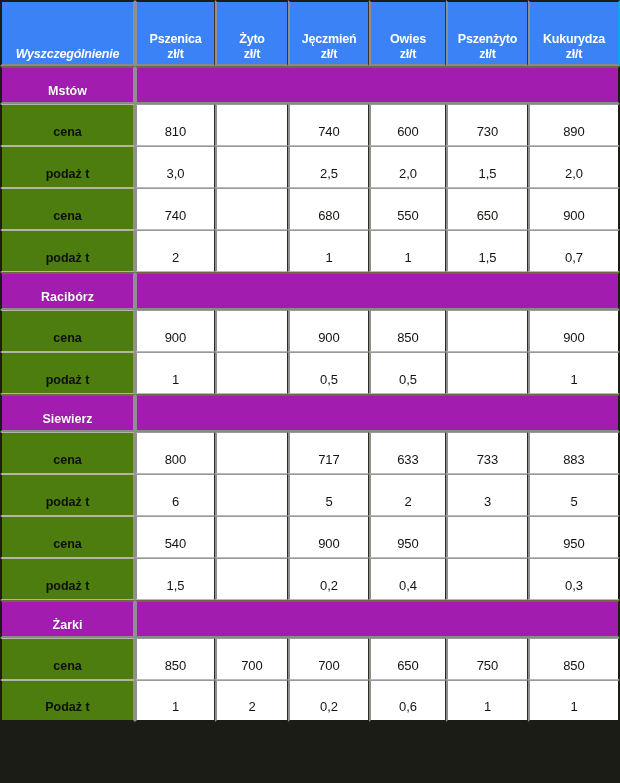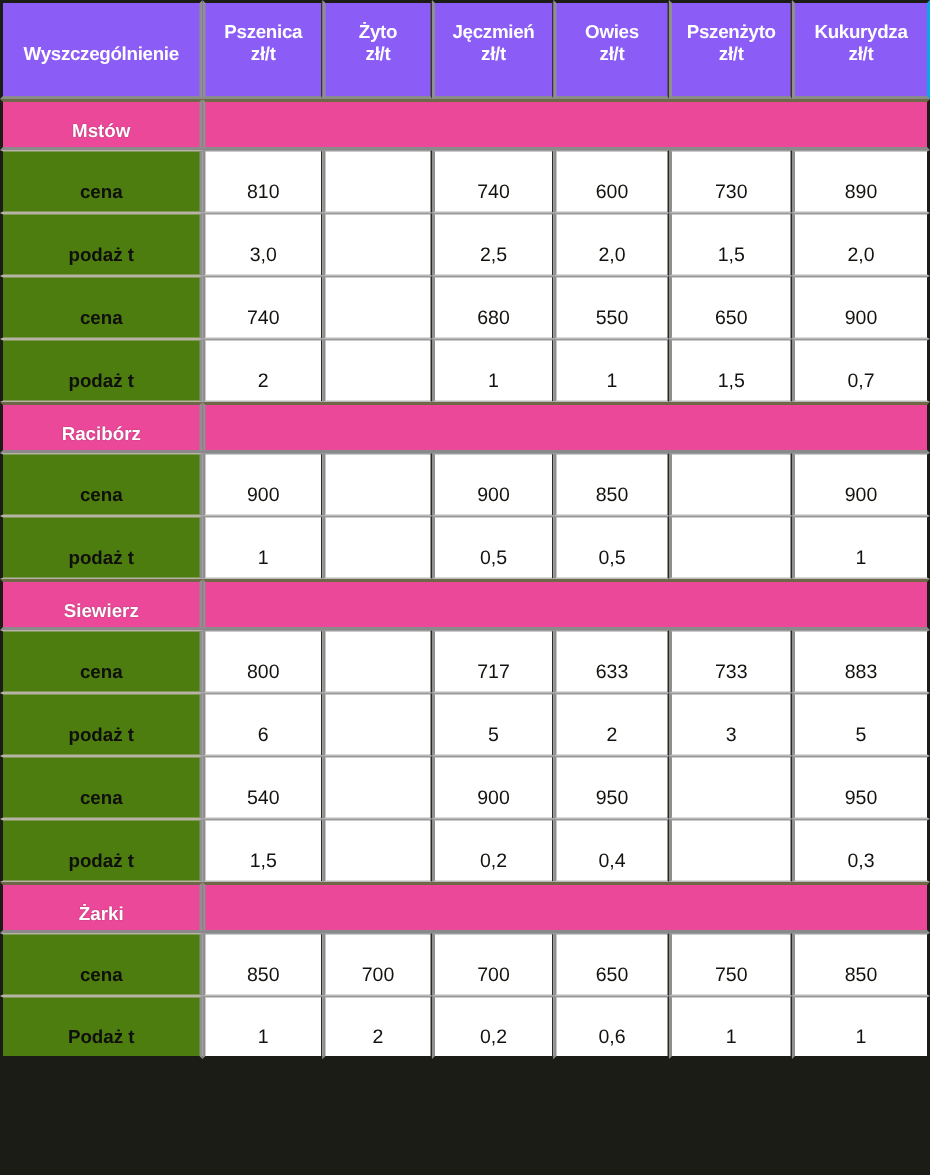--- a/index.html
+++ b/index.html
@@ -26,50 +26,51 @@
   col.c-label { width: 135px; }
   col.c-1 { width: 80px; }
   col.c-2 { width: 73px; }
   col.c-3 { width: 81px; }
   col.c-4 { width: 77px; }
   col.c-5 { width: 82px; }
   col.c-6 { width: 92px; }
 
   
   tr.header-row th {
-    background: #8b5cf6;
+    background: #3b82f6;
     color: #ffffff;
     font-size: 12.5px;
     font-weight: bold;
     text-align: center;
     vertical-align: bottom;
-    padding: 3px 2px 19px 2px;
+    padding: 3px 2px 1px 2px;
     height: 66px;
     line-height: 1.25;
     border-top: 2px solid #1c1c16;
     border-left: 2px solid #8f8f8f;
     border-right: 1px solid #3a3526;
     border-bottom: 2px solid #8a8a8a;
     letter-spacing: -0.2px;
   }
   tr.header-row th.th-label {
     text-align: center;
     border-left: 2px solid #1c1c16;
     border-right: 2px solid #8f8f8f;
     font-size: 12.5px;
+    font-style: italic;
   }
   tr.header-row th.last { border-right: 2px solid #0ea5e9; }
 
   
   tr.section-row td {
-    background: #ec4899;
+    background: #a21caf;
     height: 34px;
     border-top: 2px solid #6f6846;
     border-bottom: 2px solid #8a8a8a;
-    padding: 0 2px 4px 2px;
+    padding: 16px 2px 4px 2px;
     vertical-align: bottom;
   }
   tr.section-row td.sec-name {
     color: #ffffff;
     font-weight: bold;
     font-size: 12.5px;
     text-align: center;
     border-left: 2px solid #1c1c16;
     border-right: 2px solid #8f8f8f;
     text-shadow: 0 0 1px rgba(0,0,0,0.35);

